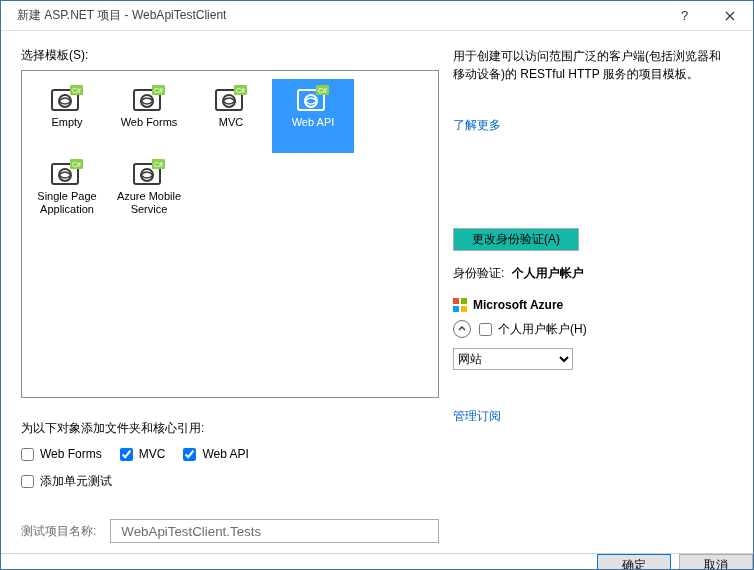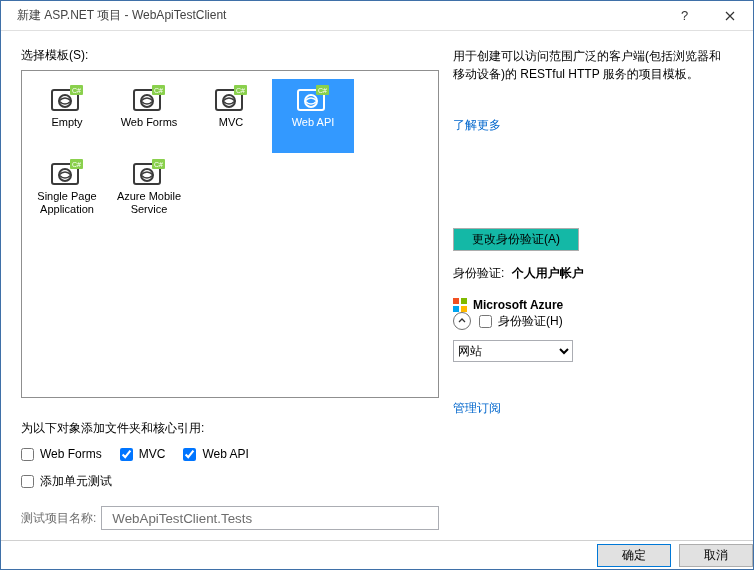--- a/index.html
+++ b/index.html
@@ -23,33 +23,33 @@
   .tmpl-icon { width:34px; height:28px; margin-bottom:4px; position:relative; }
   .tmpl-label { font-size:11px; line-height:13px; word-break:break-word; padding:0 2px; }
   .tmpl:not(.selected) .tmpl-label { color:#000; }
   
   .folders-label { margin-top:22px; margin-bottom:10px; }
 
   .chk-row { display:flex; align-items:center; gap:18px; margin-bottom:12px; }
   .chk { display:flex; align-items:center; gap:6px; }
   .chk input { width:13px; height:13px; margin:0; }
 
-  .field-row { display:flex; align-items:center; gap:5px; margin-top:4px; }
+  .field-row { display:flex; align-items:center; gap:14px; margin-top:17px; }
   .field-row label { color:#6d6d6d; }
   .field-row input[type=text] { flex:1; height:24px; padding:2px 10px; border:1px solid #abadb3; color:#6d6d6d; background:#fff; }
   .field-row input[disabled] { background:#fff; }
 
   .desc { color:#000; line-height:18px; min-height:70px; }
   .link { color:#0066cc; text-decoration:none; cursor:pointer; }
   .right .spacer { flex:0 0 94px; }
   .auth-btn { width:126px; height:23px; border:1px solid #adadad; background:#14b8a6; font-size:12px; cursor:default; margin-bottom:14px; }
   .auth-line { margin-bottom:16px; }
   .auth-line b { font-weight:bold; margin-left:4px; }
 
-  .azure-head { display:flex; align-items:center; gap:6px; font-weight:bold; margin-bottom:0; }
+  .azure-head { display:flex; align-items:center; gap:6px; font-weight:bold; margin-bottom:8px; }
   .azure-logo { width:14px; height:14px; }
   .azure-row { display:flex; align-items:center; gap:8px; margin-bottom:10px; }
   .circle-btn { width:18px; height:18px; border:1px solid #707070; border-radius:50%; display:flex; align-items:center; justify-content:center; }
   select.combo { width:120px; height:22px; border:1px solid #abadb3; font-size:12px; background:#fff; }
 
   .footer { height:44px; border-top:1px solid #d0d0d0; display:flex; align-items:center; justify-content:flex-end; gap:8px; }
   .footer button { width:74px; height:23px; border:1px solid #adadad; background:#e1e1e1; font-size:12px; }
   .footer button.primary { border:1px solid #0078d7; }
 </style>
 </head>
@@ -191,21 +191,21 @@
     </div>
 
     <div class="azure-row">
       <div class="circle-btn">
         <svg width="8" height="8" viewBox="0 0 8 8">
             <path d="M1 5 L4 2 L7 5" stroke="#333" fill="none" stroke-width="1.3"></path>
           </svg>
       </div>
       <label class="chk">
         <input type="checkbox" id="ck_cloud" style="">
-        <span>身份验证(H)</span>
+        <span>个人用户帐户(H)</span>
       </label>
     </div>
 
     <div class="azure-row">
       <select class="combo" id="hostsel"><option>网站</option></select>
     </div>
 
     <div style="height:28px"></div>
     <a class="link">管理订阅</a>
   </div>

